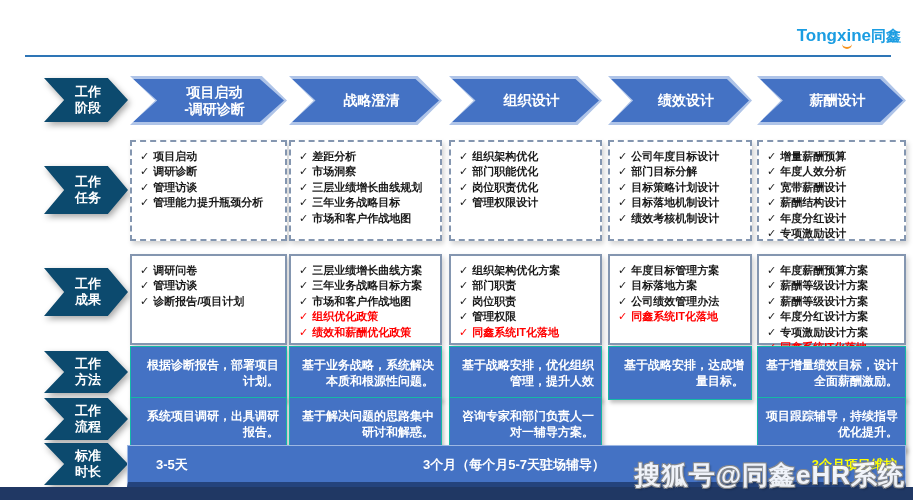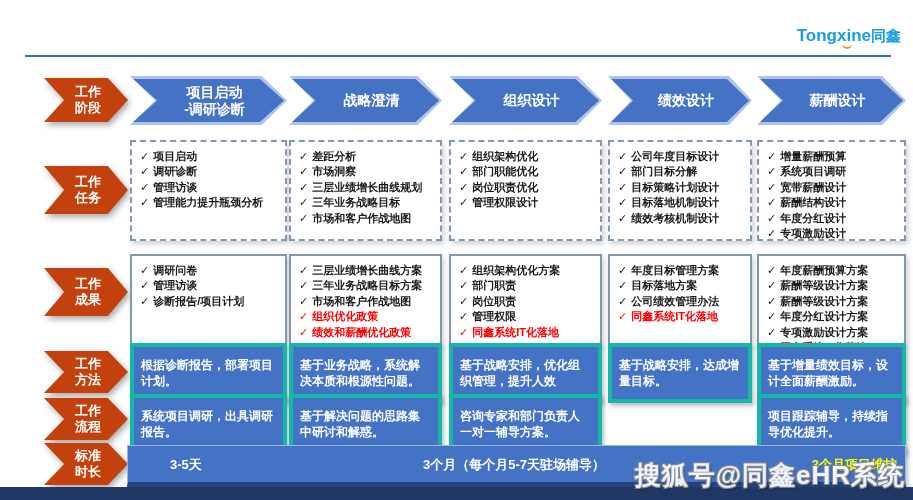--- a/index.html
+++ b/index.html
@@ -15,21 +15,21 @@
   .logo .smile { position:absolute; left:45px; bottom:-3px; width:10px; height:6px;
                  border:2px solid #F7931E; border-top:none; border-left:none; border-right:none; border-radius:0 0 8px 8px; }
 
   
   .c1 { left:130px; width:157px; } .c2 { left:289px; width:153px; }
   .c3 { left:449px; width:153px; } .c4 { left:608px; width:144px; }
   .c5 { left:757px; width:149px; }
   .cell { position:absolute; }
 
   
-  .rlabel { position:absolute; left:44px; width:84px; background:#c2410c; color:#fff;
+  .rlabel { position:absolute; left:44px; width:84px; background:#0c4a6e; color:#fff;
             font-weight:bold; font-size:13px; display:flex; align-items:center; justify-content:center;
             clip-path:polygon(0 0, 76% 0, 100% 50%, 76% 100%, 0 100%, 24% 50%);
             line-height:1.25; text-align:center; }
   .rlabel span { display:block; width:32px; padding-left:4px; }
   .rl-wrap { position:absolute; filter:drop-shadow(2px 3px 3px rgba(0,0,0,.35)); }
 
   
   .stage-outer { position:absolute; top:76px; height:49px;
                  clip-path:polygon(0 0, 84% 0, 100% 50%, 84% 100%, 0 100%, 16% 50%);
                  background:#AFC4E8; }
@@ -44,28 +44,28 @@
   .result  { top:254px; height:91px;  border:2px solid #8496B0; }
   .listbox ul { list-style:none; }
   .listbox li { display:flex; gap:4px; font-size:11px; font-weight:bold; color:#1a1a1a; line-height:1.4; }
   .listbox li .chk { flex:0 0 auto; }
   .listbox li.red { color:#FF0000; }
 
   
   .bluecell { display:flex; align-items:center; justify-content:center; }
   .method  { top:351px; height:44px; }
   .process { top:398px; height:52px; }
-  .bluebox { background:#4472C4; border:4px solid #14b8a6; color:#fff; font-weight:bold; font-size:12px;
-             text-align:left; line-height:1.35; padding:10px 7px; box-shadow:2px 3px 4px rgba(0,0,0,.25); }
+  .bluebox { background:#4472C4; border:1px solid #14b8a6; color:#fff; font-weight:bold; font-size:12px;
+             text-align:right; line-height:1.35; padding:10px 7px; box-shadow:2px 3px 4px rgba(0,0,0,.25); }
 
   
   .duration-bar { position:absolute; left:127px; width:779px; top:445px; height:42px;
                   background:#4472C4; border:1px solid #9DB7E3; border-bottom:5px solid #24437C;
                   color:#fff; font-weight:bold; font-size:13px; box-shadow:2px 3px 4px rgba(0,0,0,.25); }
-  .duration-bar .d1 { position:absolute; left:42px; top:10px; }
+  .duration-bar .d1 { position:absolute; left:28px; top:10px; }
   .duration-bar .d2 { position:absolute; left:252px; top:10px;margin-left:43px; }
   .duration-bar .d3 { position:absolute; right:8px; top:10px; color:#FFFF00; }
 
   
   .footer-bar { position:absolute; left:0; right:0; top:487px; height:13px; background:#203864; }
   .watermark { position:absolute; right:8px; top:458px; font-size:26px; font-weight:bold; color:#fff;
                z-index:5; letter-spacing:1px; opacity:.92;
                text-shadow:-1px -1px 0 #8a8a8a, 1px -1px 0 #8a8a8a, -1px 1px 0 #8a8a8a, 1px 1px 0 #8a8a8a, 2px 2px 2px rgba(0,0,0,.25); }
 </style>
 </head>
@@ -226,21 +226,21 @@
   </ul>
     </div>
   <div class="cell listbox task c5">
       <ul>
     <li>
           <span class="chk">✓</span>
           <span>增量薪酬预算</span>
         </li>
     <li>
           <span class="chk">✓</span>
-          <span>系统项目调研</span>
+          <span>年度人效分析</span>
         </li>
     <li>
           <span class="chk">✓</span>
           <span>宽带薪酬设计</span>
         </li>
     <li>
           <span class="chk">✓</span>
           <span>薪酬结构设计</span>
         </li>
     <li>

